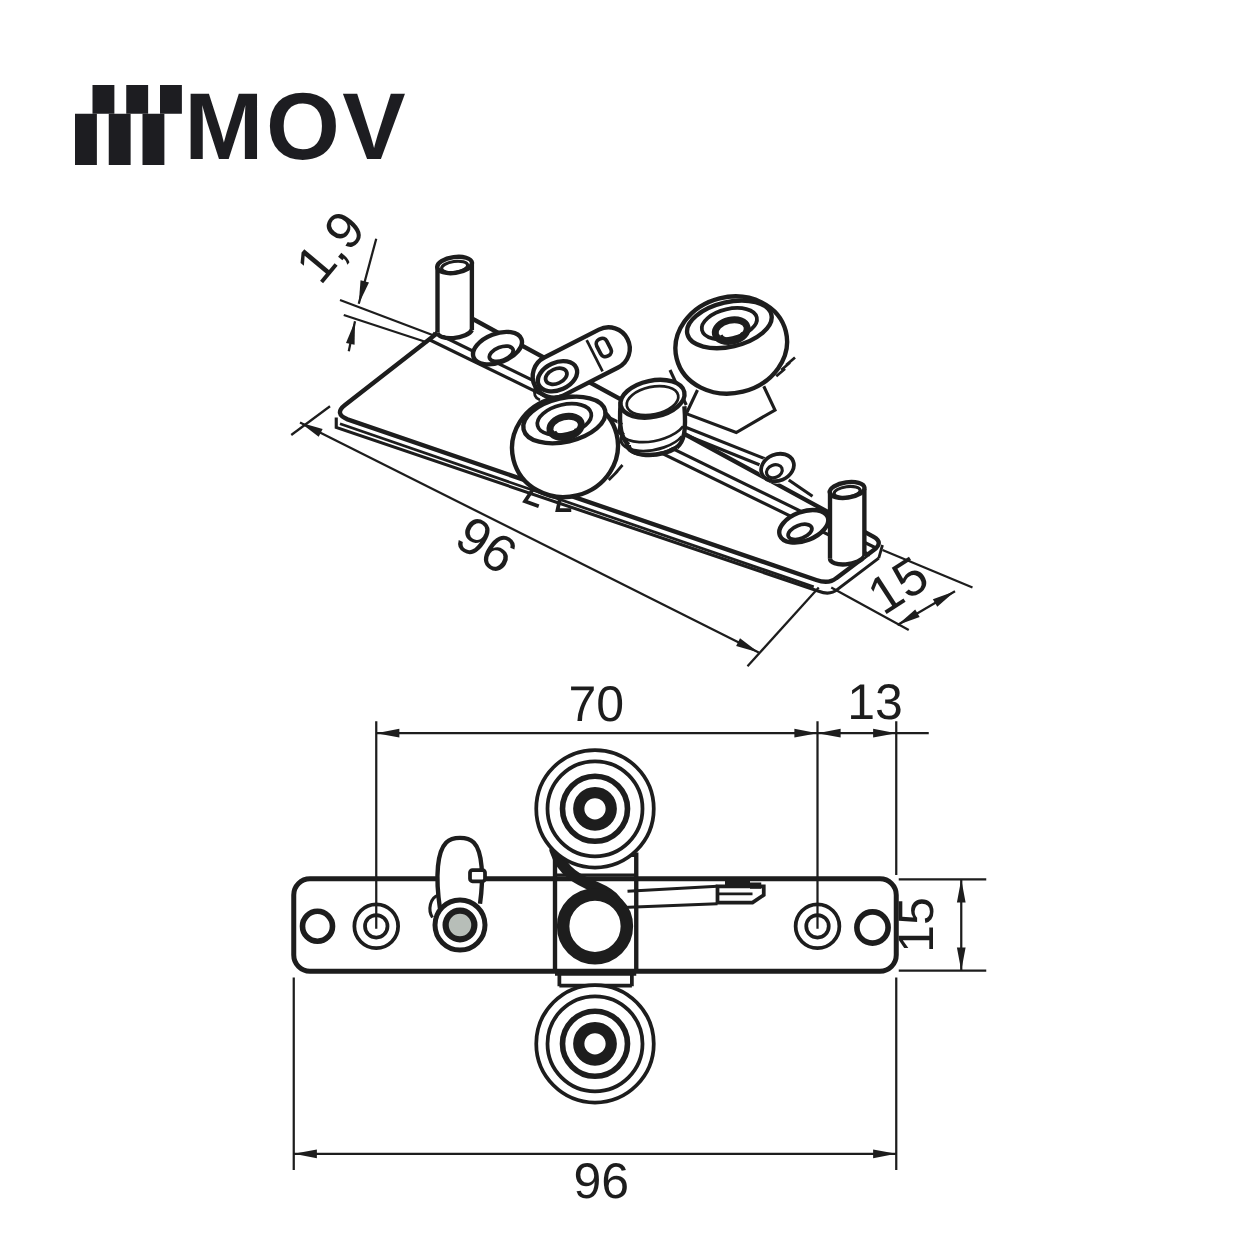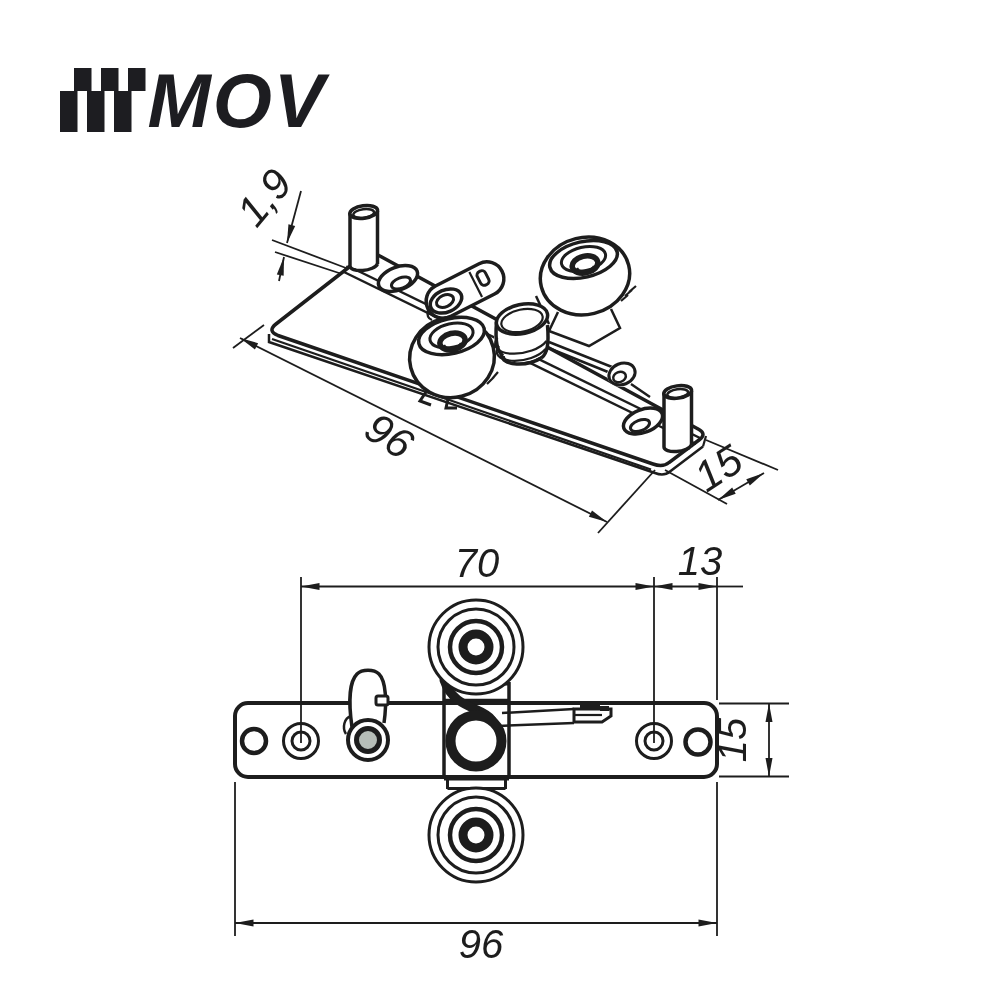--- a/index.html
+++ b/index.html
@@ -1,17 +1,17 @@
 <!DOCTYPE html>
 <html><head>
 <meta charset="utf-8">
 <style>
   html,body{margin:0;padding:0;background:#fff;}
   .page{position:relative;width:1000px;height:1000px;background:#fff;overflow:hidden;
-        font-family:"Liberation Sans",sans-serif;font-style:italic;}
+        font-family:"Liberation Sans",sans-serif;}
   svg{display:block;}
   
   .s4w {stroke:#1d1d1d;stroke-width:4;  fill:#fff;}
   .s35 {stroke:#1d1d1d;stroke-width:3.5;fill:none;}
   .s35w{stroke:#1d1d1d;stroke-width:3.5;fill:#fff;}
   .s3  {stroke:#1d1d1d;stroke-width:3;  fill:none;}
   .s3w {stroke:#1d1d1d;stroke-width:3;  fill:#fff;}
   .s45w{stroke:#1d1d1d;stroke-width:4.5;fill:#fff;}
   .s25 {stroke:#1d1d1d;stroke-width:2.5;fill:none;}
   .s22 {stroke:#1d1d1d;stroke-width:2.2;fill:none;}

